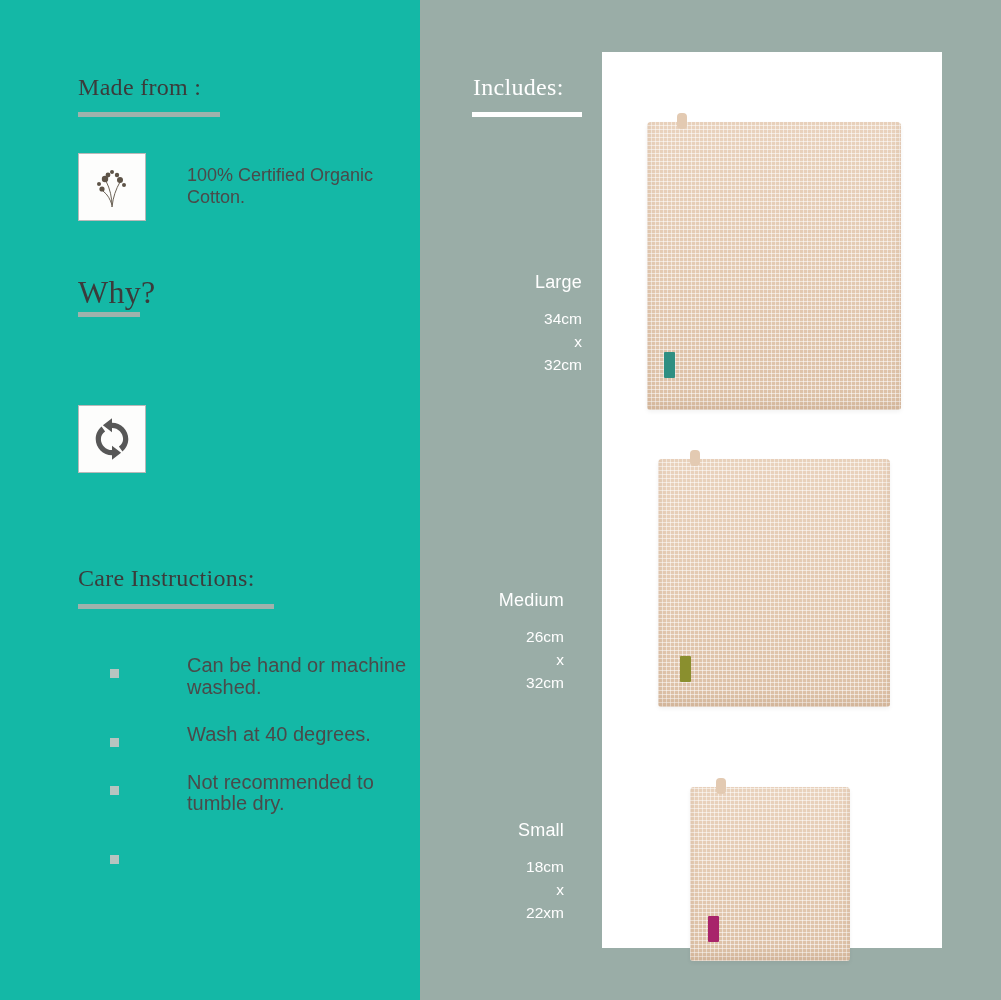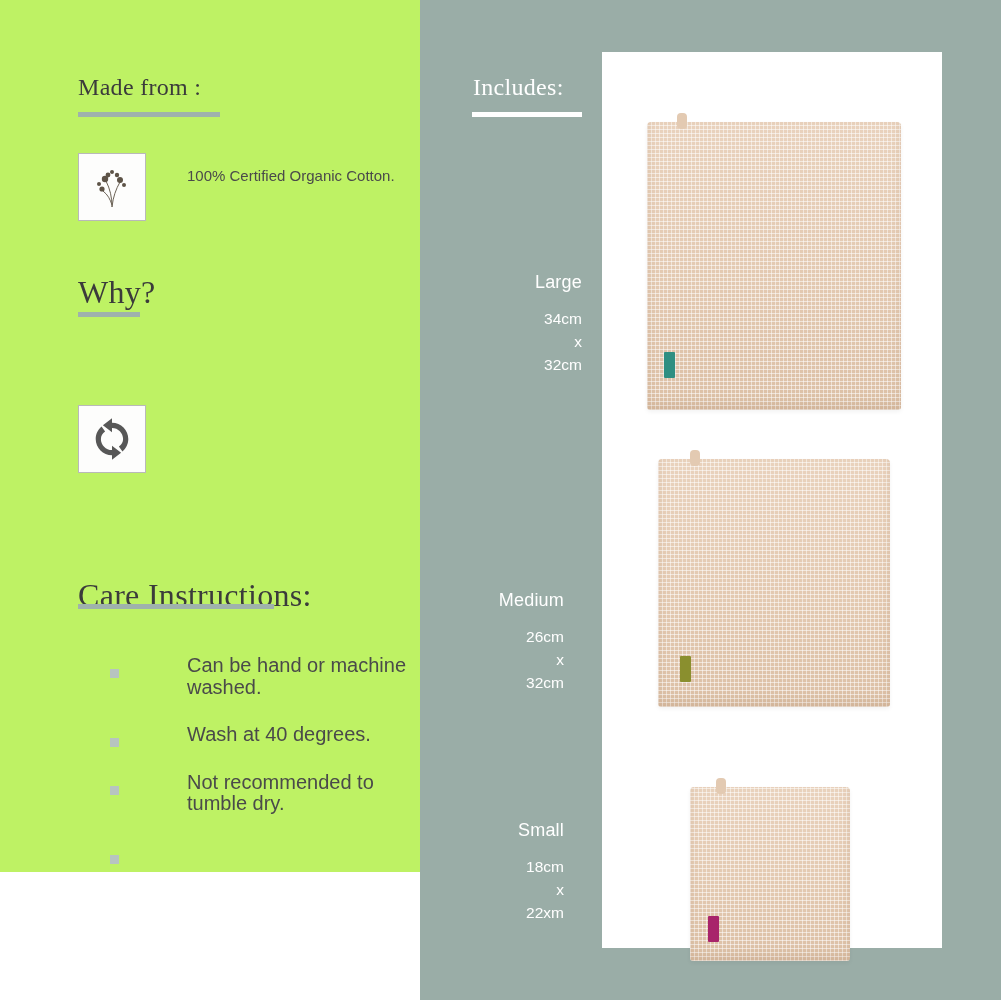--- a/index.html
+++ b/index.html
@@ -17,22 +17,22 @@
     position: relative;
     width: 1001px;
     height: 1000px;
     display: flex;
   }
 
   
   .left-panel {
     position: relative;
     width: 420px;
-    height: 872px;
-    background: #bef264;
+    height: 1000px;
+    background: #14b8a6;
     box-sizing: border-box;
   }
 
   .section-title {
     position: absolute;
     font-family: "Liberation Serif", serif;
     font-weight: 400;
     color: #3b3b3b;
     letter-spacing: 0.3px;
   }
@@ -41,21 +41,21 @@
     height: 5px;
     background: #9fb2ac;
   }
 
   .title-made   { left: 78px; top: 74px;  font-size: 24px; }
   .rule-made    { left: 78px; top: 112px; width: 142px; }
 
   .title-why    { left: 78px; top: 274px; font-size: 32px; }
   .rule-why     { left: 78px; top: 312px; width: 62px; }
 
-  .title-care   { left: 78px; top: 565px; font-size: 32px; margin-top: 12px; }
+  .title-care   { left: 78px; top: 565px; font-size: 24px; }
   .rule-care    { left: 78px; top: 604px; width: 196px; }
 
   
   .icon-box {
     position: absolute;
     width: 68px;
     height: 68px;
     border: 1px solid #b9b9b9;
     background: #fdfdfc;
     box-sizing: border-box;
@@ -63,21 +63,21 @@
     align-items: center;
     justify-content: center;
     overflow: hidden;
   }
   .icon-cotton { left: 78px; top: 153px; }
   .icon-recycle { left: 78px; top: 405px; }
 
   .body-text {
     position: absolute;
     font-family: "Liberation Sans", sans-serif;
-    font-size: 15px;
+    font-size: 18px;
     line-height: 21.5px;
     color: #4a4a4a;
   }
   .text-cotton  { left: 187px; top: 165px; width: 220px; }
   .text-why     { left: 187px; top: 363px; width: 215px; }
 
   
   .care-list {
     position: absolute;
     left: 110px;

